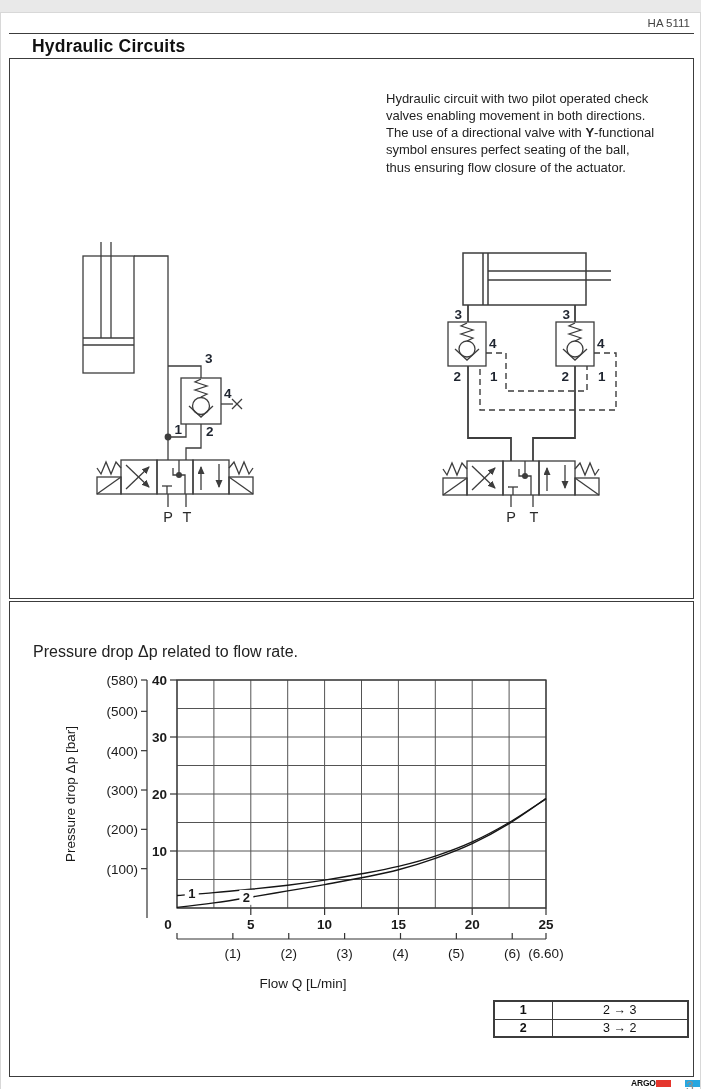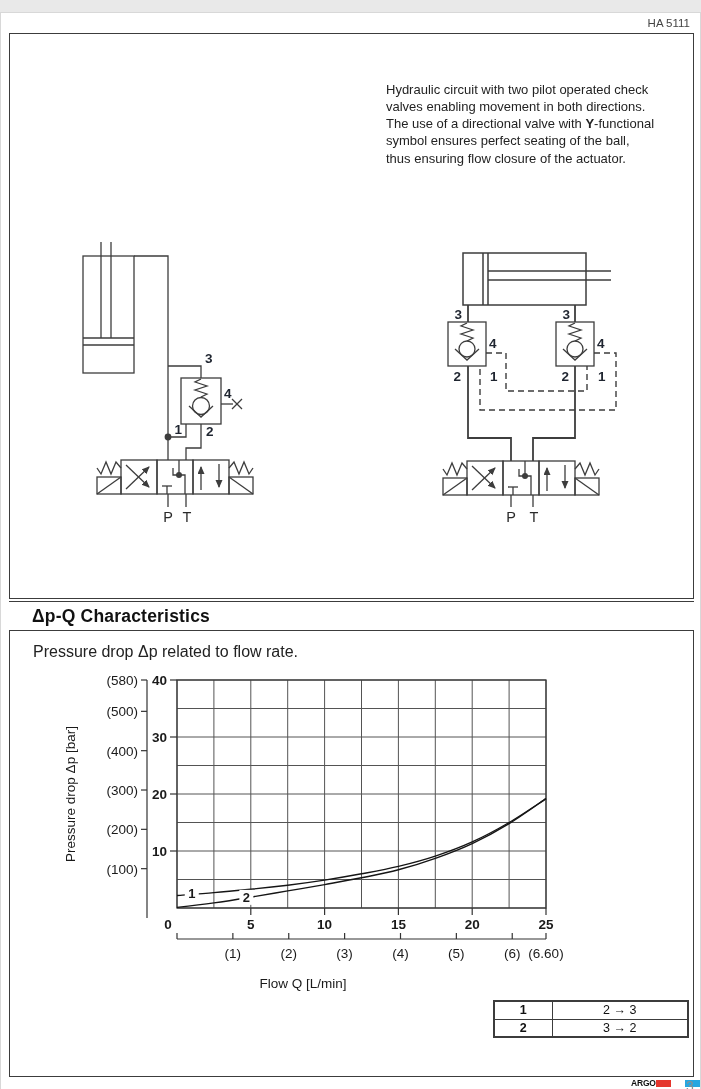--- a/index.html
+++ b/index.html
@@ -31,23 +31,26 @@
   .pageno{position:absolute;left:685px;top:1065px;font-size:14px;color:#8f8f8f}
 </style>
 </head>
 <body>
 
 <div class="page">
 
   <div class="doccode">HA 5111</div>
 
   <div class="sect" id="sec1" style="left:8px;top:20px;width:685px;height:566px"></div>
-
-
-  <div class="abs cap" style="left:385px;top:68px;width:305px"><span>Hydraulic circuit with two pilot operated check
+  <div class="tbar" style="left:8px;top:20px;width:685px;height:26px">
+    <div class="stitle" style="line-height:24px">Hydraulic Circuits</div>
+  </div>
+
+
+  <div class="abs cap" style="left:385px;top:77px;width:305px"><span>Hydraulic circuit with two pilot operated check
 valves enabling movement in both directions.
 The use of a directional valve with </span><b>Y</b><span>-functional
 symbol ensures perfect seating of the ball,
 thus ensuring flow closure of the actuator.</span></div>
 
   <svg class="abs" style="left:70px;top:228px" width="240" height="290">
     <defs>
       <marker id="ah" markerUnits="userSpaceOnUse" markerWidth="10" markerHeight="10" refX="7" refY="3.5" orient="auto">
         <path d="M0,0 L8,3.5 L0,7 Z" fill="#3d3d3d"></path>
       </marker>
@@ -146,23 +149,20 @@
     <text class="dlab" x="156" y="107">4</text>
     <text class="dlab te" x="20" y="140">2</text>
     <text class="dlab te" x="128" y="140">2</text>
     <text class="dlab" x="49" y="140">1</text>
     <text class="dlab" x="157" y="140">1</text>
     <text class="plab tm" x="70" y="281">P</text>
     <text class="plab tm" x="93" y="281">T</text>
   </svg>
 
   <div class="sect" id="sec2" style="left:8px;top:588px;width:685px;height:476px"></div>
-  <div class="tbar" style="left:8px;top:588px;width:685px;height:30px">
-    <div class="stitle" style="line-height:28px">Δp-Q Characteristics</div>
-  </div>
   <div class="note">Pressure drop Δp related to flow rate.</div>
 
   <svg id="chart-svg" class="abs" style="left:58px;top:652px" width="560" height="345">
       <g>
         <line x1="118" y1="15" x2="118" y2="243" stroke="#545454" stroke-width="1"></line>
         <line x1="154.9" y1="15" x2="154.9" y2="243" stroke="#545454" stroke-width="1"></line>
         <line x1="191.8" y1="15" x2="191.8" y2="243" stroke="#545454" stroke-width="1"></line>
         <line x1="228.7" y1="15" x2="228.7" y2="243" stroke="#545454" stroke-width="1"></line>
         <line x1="265.6" y1="15" x2="265.6" y2="243" stroke="#545454" stroke-width="1"></line>
         <line x1="302.5" y1="15" x2="302.5" y2="243" stroke="#545454" stroke-width="1"></line>

